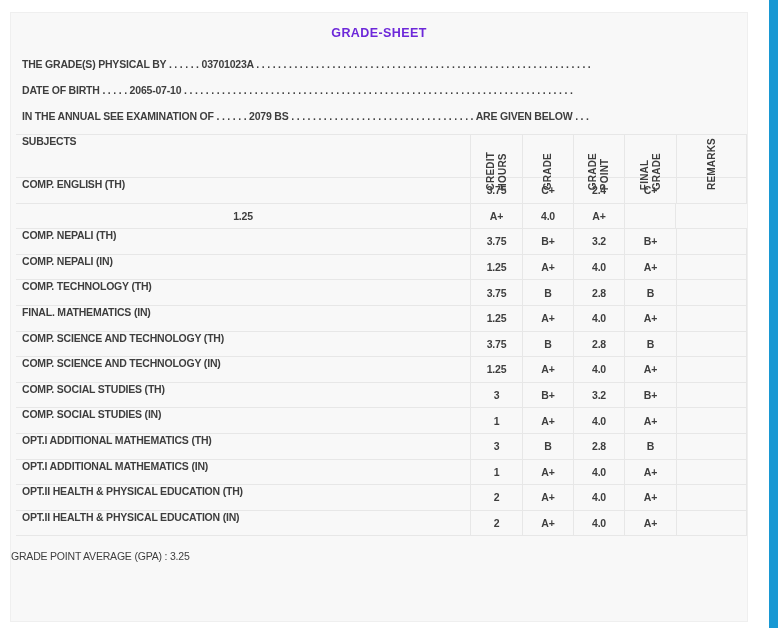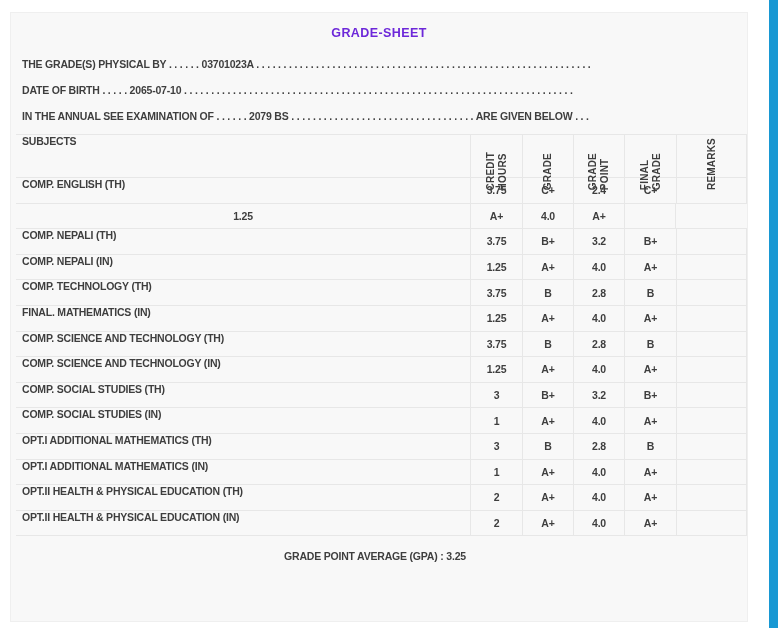--- a/index.html
+++ b/index.html
@@ -52,22 +52,22 @@
   .c.subject{display:flex;align-items:flex-start;padding-left:6px;text-align:left;}
   .c.num{display:flex;align-items:center;justify-content:center;text-align:center;}
   .c.vh{display:flex;align-items:flex-end;justify-content:center;}
   .c.vh span{
     writing-mode:vertical-rl;transform:rotate(180deg);
     white-space:pre-line;font-size:10px;font-weight:700;line-height:1.2;
     letter-spacing:.2px;padding:3px 0;
   }
 
   .gpa{
-    margin:14px 8px 0 0;text-align:center;
-    font-size:10.5px;font-weight:700;color:var(--txt);letter-spacing:-.2px;
+    margin:14px 8px 0 0;text-align:left;
+    font-size:10.5px;font-weight:400;color:var(--txt);letter-spacing:-.2px;
   }
 
   .strip{
     position:absolute;right:0;top:0;width:9px;height:628px;background:var(--strip);
   }
 </style>
 </head>
 <body>
 
 <div class="card">

